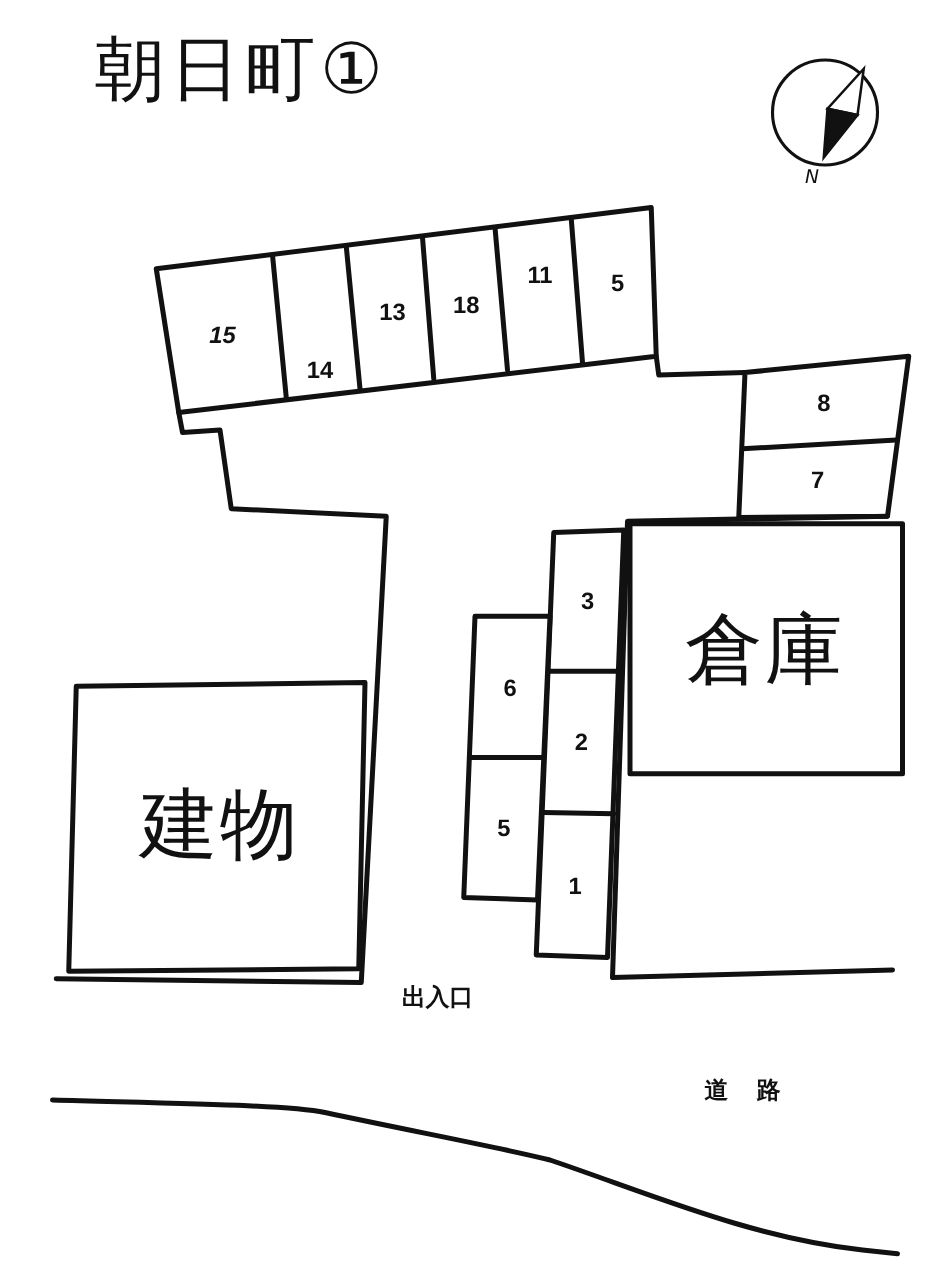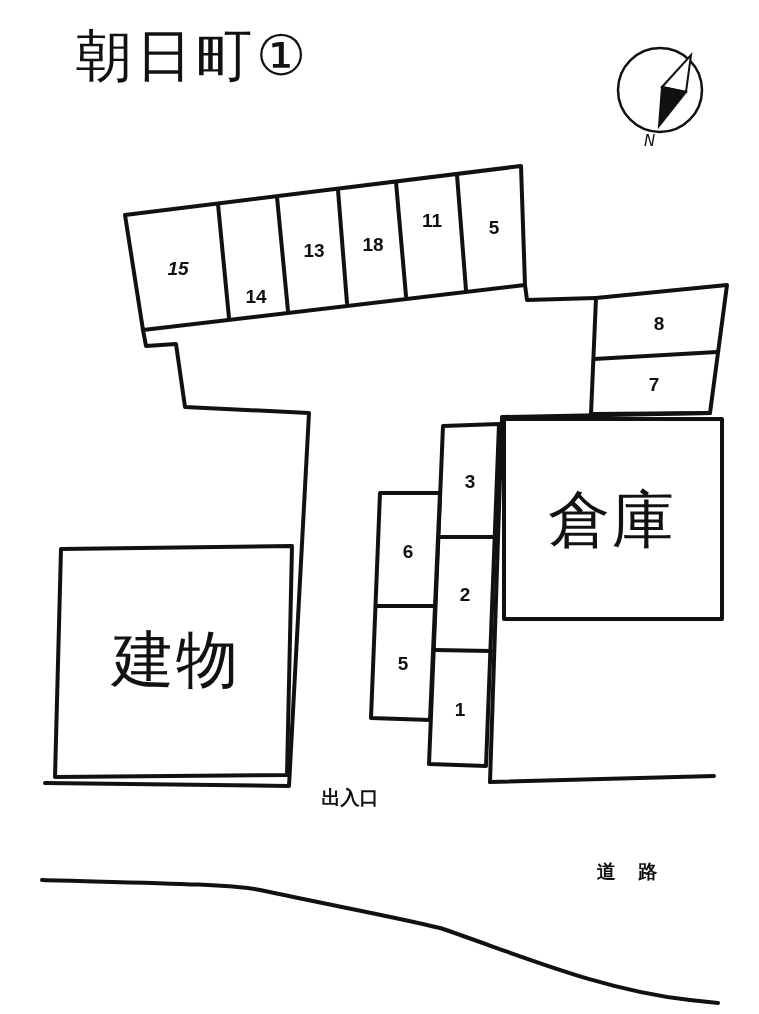--- a/index.html
+++ b/index.html
@@ -139,15 +139,15 @@
     <div class="lbl" style="left: 373px; top: 245px;">18</div>
     <div class="lbl" style="left: 314px; top: 251px;">13</div>
     <div class="lbl" style="left: 256px; top: 258px; margin-top: 39px;">14</div>
     <div class="lbl" style="left: 178px; top: 269px; font-style: italic;">15</div>
   </div>
 
 <div class="big" style="left:176px; top:660px;">建物</div>
 <div class="big" style="left:612px; top:520px;">倉庫</div>
 
 <div class="note" style="left:350px; top:798px;">出入口</div>
-<div class="note" style="left:598px; top:872px; letter-spacing:8px;margin-left:33px;">道 路</div>
+<div class="note" style="left:598px; top:872px; letter-spacing:8px;">道 路</div>
 
 <div class="north-letter">N</div>
 
 </body></html>

